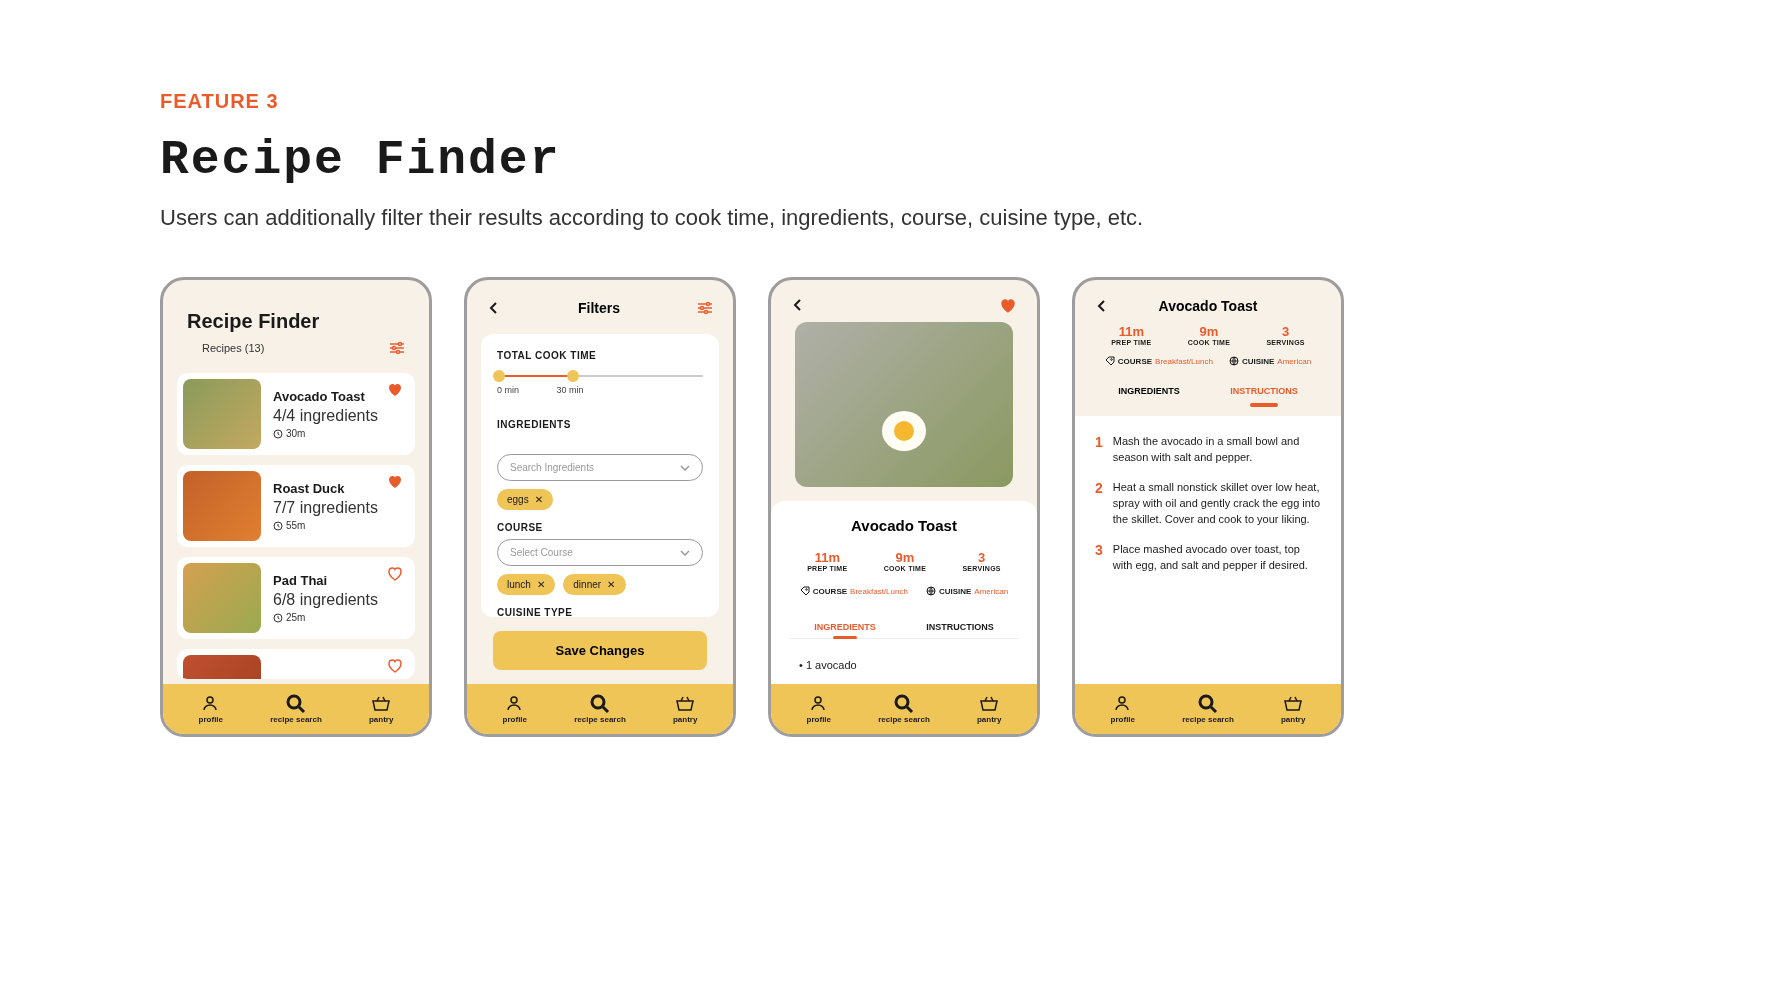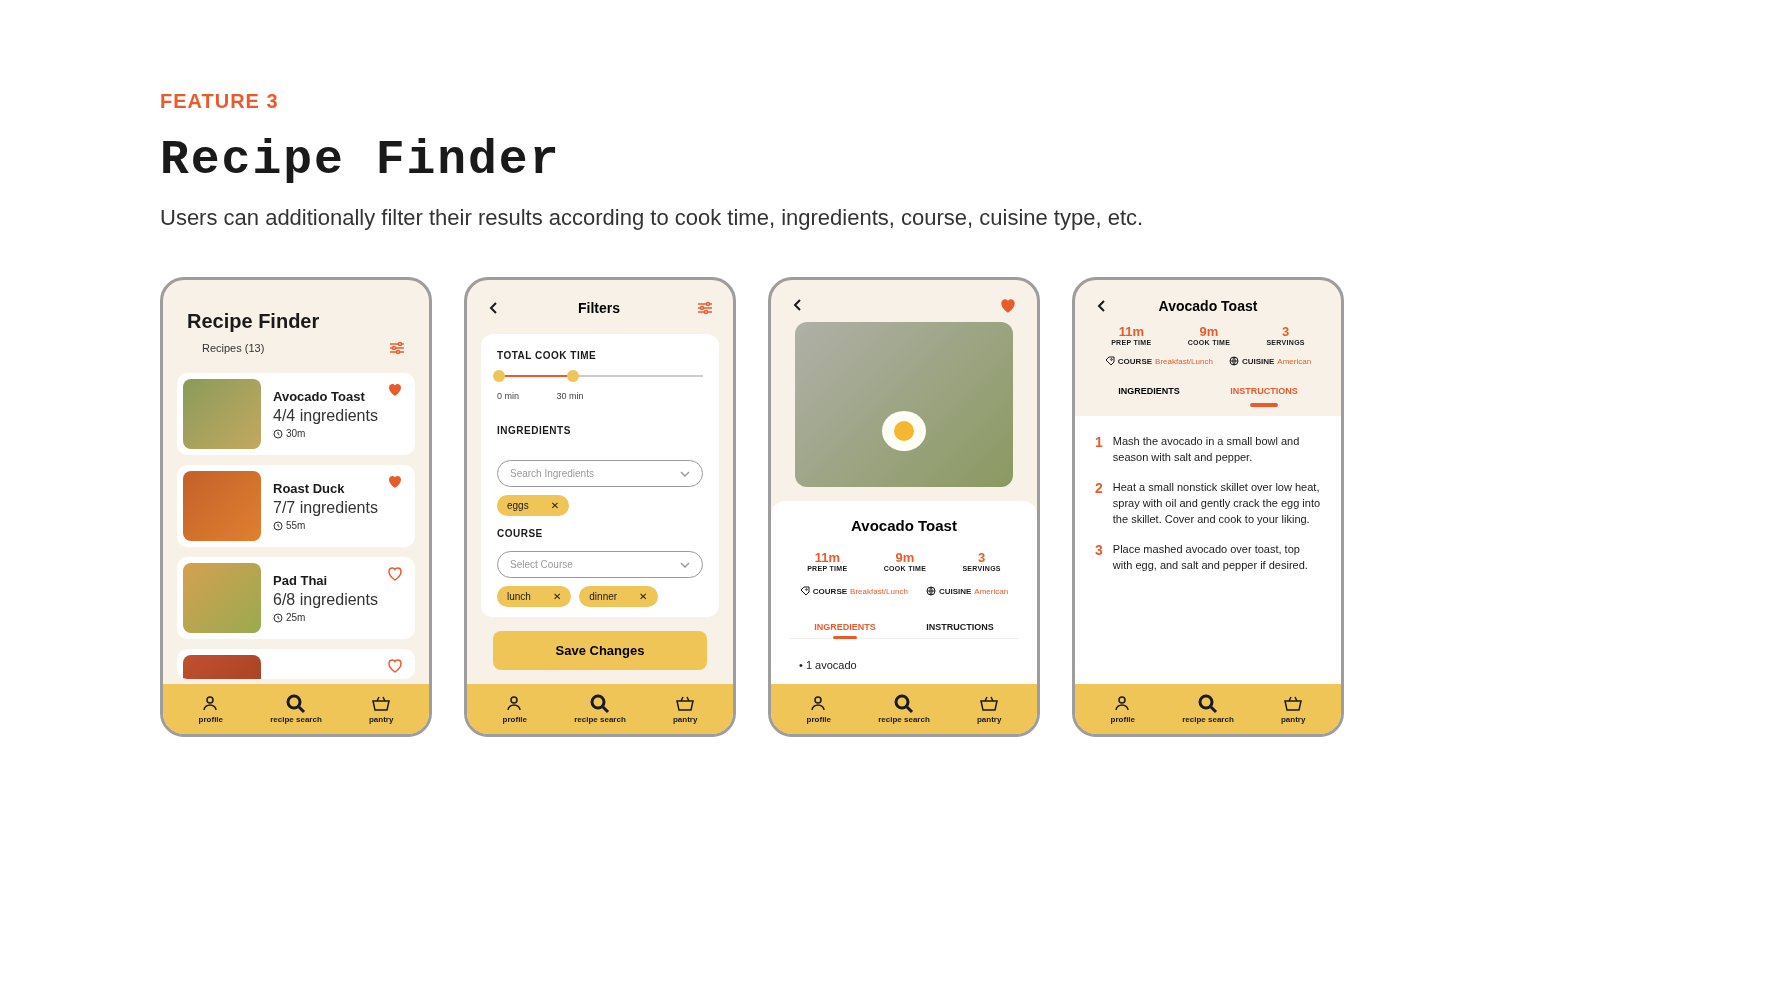--- a/index.html
+++ b/index.html
@@ -37,24 +37,24 @@
 .heart { position: absolute; top: 10px; right: 12px; }
 
 
 .s2-header { display: flex; align-items: center; justify-content: space-between; padding: 20px 20px 12px; }
 .s2-title { font-size: 14px; font-weight: 800; }
 .filters-panel { background: #fff; margin: 6px 14px; border-radius: 12px; padding: 16px; flex: 1; overflow: hidden; display: flex; flex-direction: column; gap: 12px; }
 .filter-section-label { font-size: 10px; font-weight: 800; color: #1a1a1a; letter-spacing: 0.5px; }
 .slider-track { height: 2px; background: #ccc; position: relative; margin: 14px 0 6px; }
 .slider-fill { position: absolute; left: 0; width: 36%; height: 2px; background: #EA5B2C; }
 .slider-handle { position: absolute; top: -5px; width: 12px; height: 12px; background: #F0C558; border-radius: 50%; }
-.slider-labels { display: flex; justify-content: space-between; width: 42%; font-size: 9px; color: #444; margin-top: 14px; }
+.slider-labels { display: flex; justify-content: space-between; width: 42%; font-size: 9px; color: #444; margin-top: 8px; }
 .dropdown { border: 1px solid #999; border-radius: 18px; padding: 7px 12px; font-size: 10px; color: #999; display: flex; justify-content: space-between; align-items: center; }
 .chips { display: flex; gap: 8px; flex-wrap: wrap; }
-.chip { background: #F0C558; border-radius: 14px; padding: 5px 10px; font-size: 10px; color: #1a1a1a; display: flex; align-items: flex-end; gap: 22px; }
+.chip { background: #F0C558; border-radius: 14px; padding: 5px 10px; font-size: 10px; color: #1a1a1a; display: flex; align-items: flex-end; gap: 6px; }
 .save-btn { background: #F0C558; border-radius: 8px; padding: 12px; text-align: center; font-size: 13px; font-weight: 700; margin: 8px 26px 14px; }
 .divider { height: 1px; background: #eee; }
 
 
 .s3-header { display: flex; justify-content: space-between; padding: 18px 20px 8px; }
 .s3-hero { margin: 0 24px 8px; height: 165px; border-radius: 12px; background: linear-gradient(135deg, #b0b0a8, #8a9960); position: relative; }
 .hero-egg { position: absolute; bottom: 36px; left: 50%; transform: translateX(-50%); width: 44px; height: 40px; background: #fffef5; border-radius: 50%; }
 .hero-yolk { position: absolute; top: 10px; left: 12px; width: 20px; height: 20px; background: #f5b730; border-radius: 50%; }
 .s3-card { background: #fff; border-top-left-radius: 14px; border-top-right-radius: 14px; margin-top: 6px; flex: 1; padding: 16px 18px 0; display: flex; flex-direction: column; gap: 10px; }
 .s3-name { text-align: center; font-size: 15px; font-weight: 800; }
@@ -260,21 +260,21 @@
             </div>
           <div class="chips" style="margin-top:8px">
             <div class="chip">
                 <span>eggs</span>
                 <span>✕</span>
               </div>
           </div>
         </div>
         <div>
           <div class="filter-section-label">COURSE</div>
-          <div class="dropdown" style="margin-top:12px">
+          <div class="dropdown" style="margin-top:6px">
               <span>Select Course</span>
               <svg width="10" height="6" viewBox="0 0 10 6" fill="none" stroke="#999" stroke-width="1.5">
                 <path d="M1 1l4 4 4-4"></path>
               </svg>
             </div>
           <div class="chips" style="margin-top:8px">
             <div class="chip">
                 <span>lunch</span>
                 <span>✕</span>
               </div>

